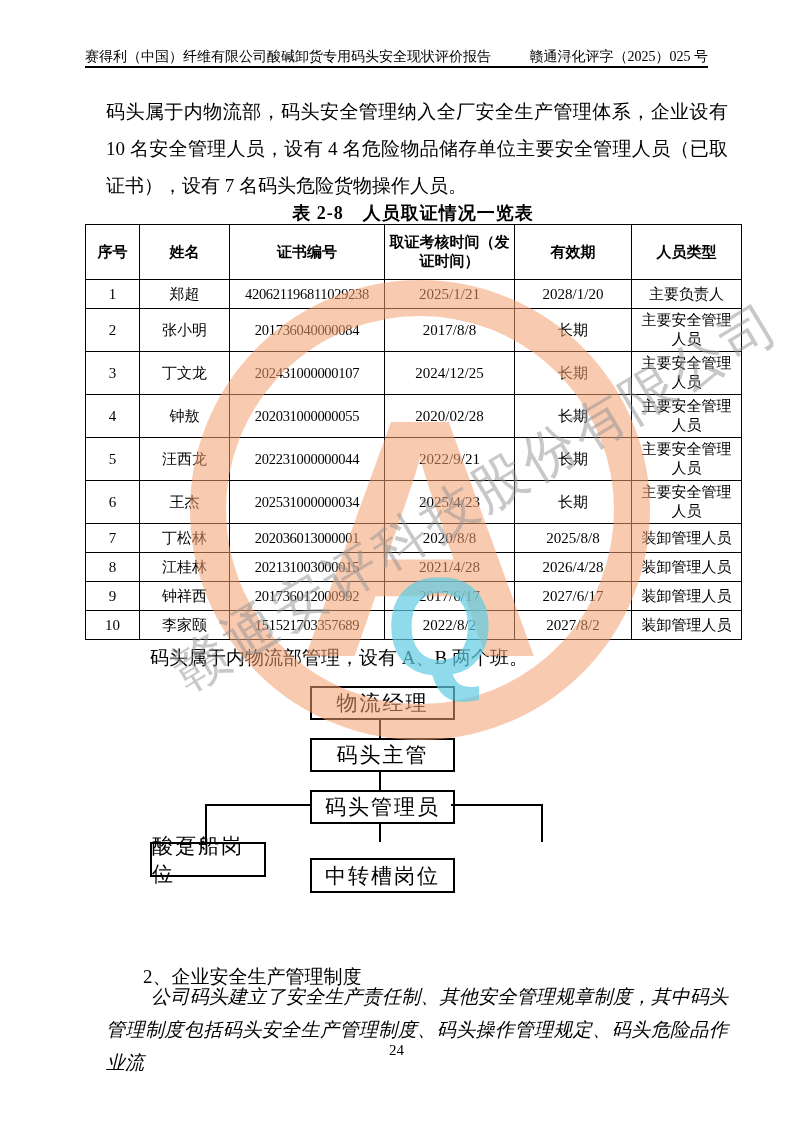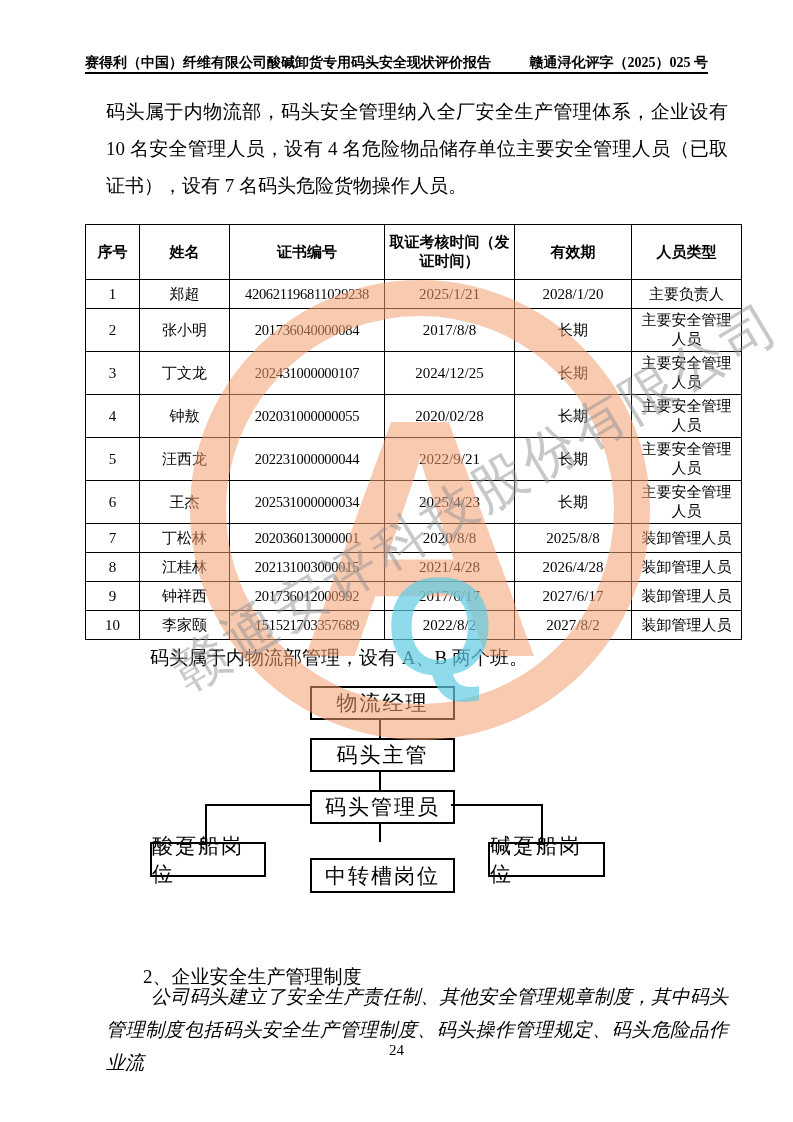--- a/index.html
+++ b/index.html
@@ -7,24 +7,24 @@
     position:relative;
     width:793px;height:1122px;
     margin:0 auto;
     background:#ffffff;
     overflow:hidden;
     font-family:"Liberation Serif","DejaVu Serif",serif;
     color:#000;
   }
   
   .doc-header{
-    position:absolute;top:46px;left:85px;width:623px;height:26px;
+    position:absolute;top:40px;left:85px;width:623px;height:26px;
     border-bottom:2px solid #000;
     display:flex;justify-content:space-between;align-items:flex-end;
-    font-size:14px;font-weight:bold;white-space:nowrap;
+    font-size:14px;font-weight:normal;white-space:nowrap;
   }
   
   .para{
     position:absolute;left:98px;width:622px;
     font-size:19px;line-height:37px;text-align:justify;margin-left:8px;
   }
   .para-intro{top:93px;}
   .para-shift{top:645px;text-indent:44px;line-height:26px;}
   .sec2-heading{position:absolute;left:143px;top:948px;font-size:19px;margin-top:16px;}
   .para-sec2{top:980px;line-height:33px;text-indent:45px;font-style:italic;}
@@ -102,20 +102,21 @@
 
 <div class="page">
 
   <div class="doc-header">
     <span>赛得利（中国）纤维有限公司酸碱卸货专用码头安全现状评价报告</span>
     <span>赣通浔化评字（2025）025 号</span>
   </div>
 
   <div class="para para-intro">码头属于内物流部，码头安全管理纳入全厂安全生产管理体系，企业设有 10 名安全管理人员，设有 4 名危险物品储存单位主要安全管理人员（已取证书），设有 7 名码头危险货物操作人员。</div>
 
+  <div class="tbl-title">表 2-8　人员取证情况一览表</div>
 
   <table class="cert">
     <colgroup>
       <col style="width:54px">
         <col style="width:90px">
         <col style="width:155px">
       <col style="width:130px">
         <col style="width:117px">
         <col style="width:110px">
     </colgroup>
@@ -214,21 +215,20 @@
   </table>
 
   <div class="para para-shift">码头属于内物流部管理，设有 A、B 两个班。</div>
 
   <div class="orgchart">
     <div class="node n1">物流经理</div>
     <div class="node n2">码头主管</div>
     <div class="node n3">码头管理员</div>
     <div class="node n4">酸趸船岗位</div>
     <div class="node n5">中转槽岗位</div>
-    <div class="node n6">碱趸船岗位</div>
     <div class="cline v1"></div>
     <div class="cline v2"></div>
     <div class="cline v3"></div>
     <div class="cline hleft"></div>
     <div class="cline vleft"></div>
     <div class="cline hright"></div>
     <div class="cline vright"></div>
   </div>
 
   <div class="sec2-heading">2、企业安全生产管理制度</div>

